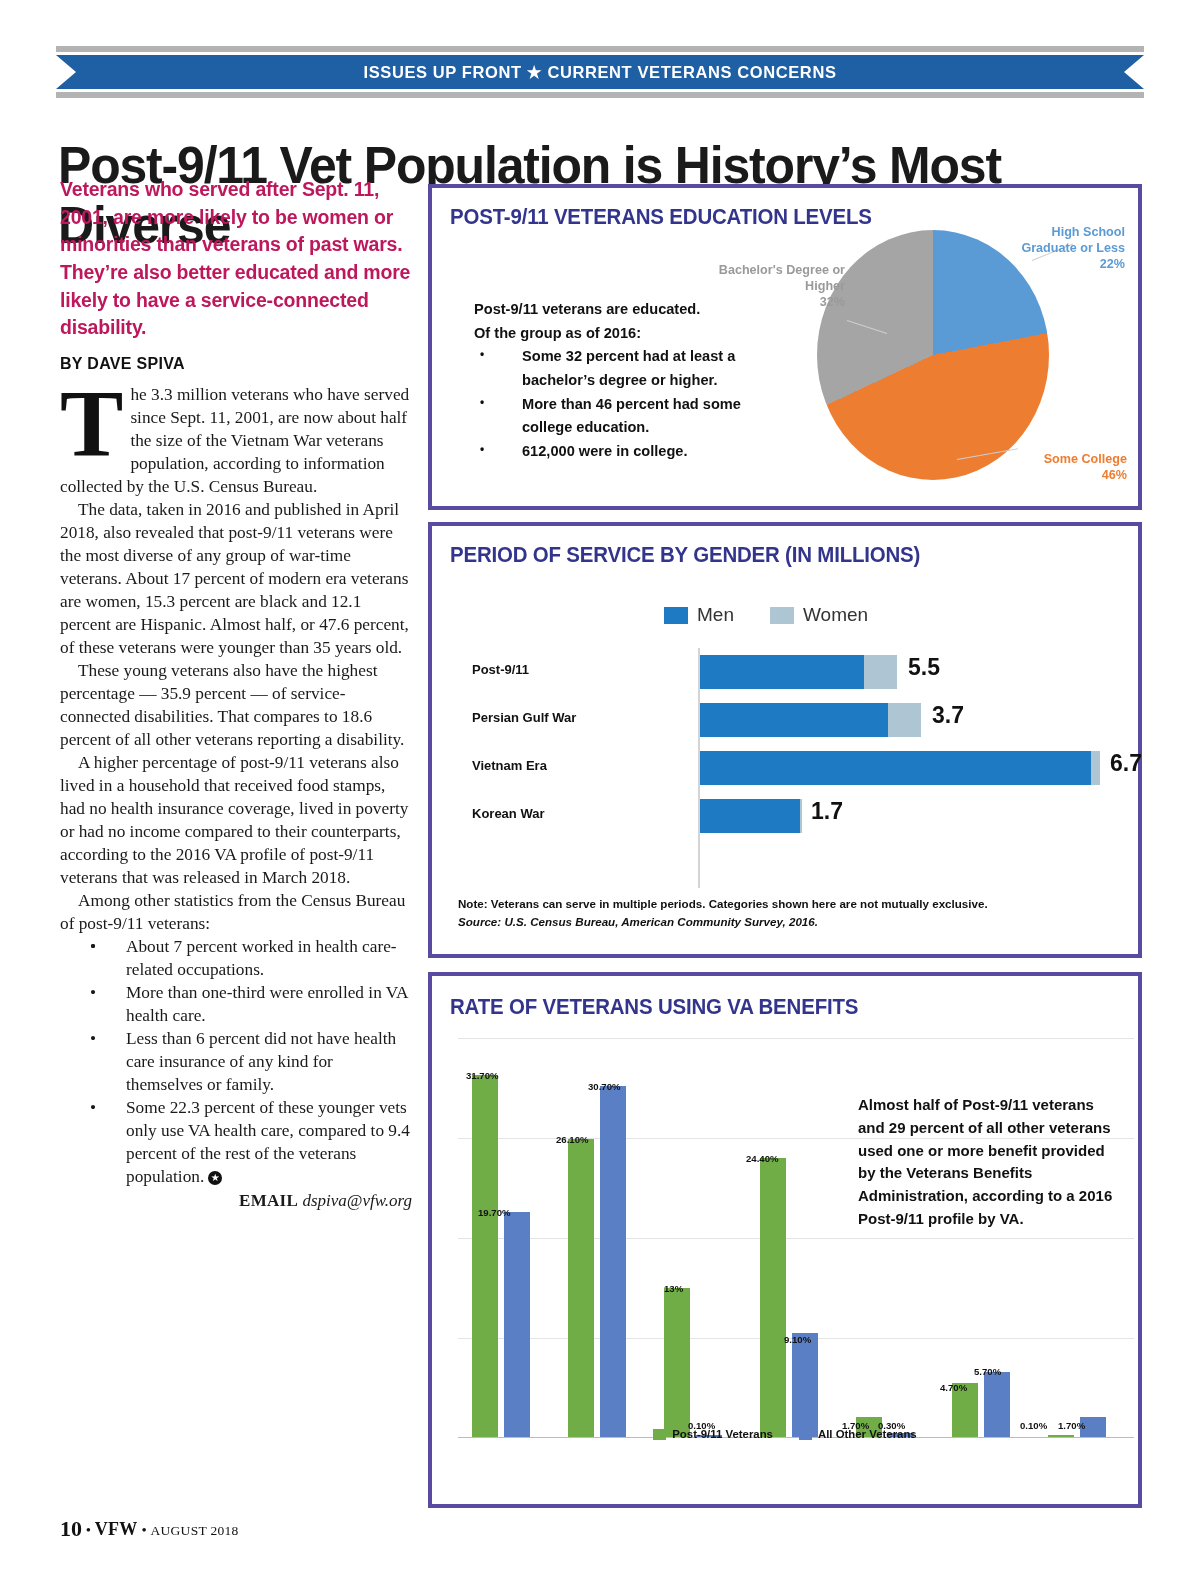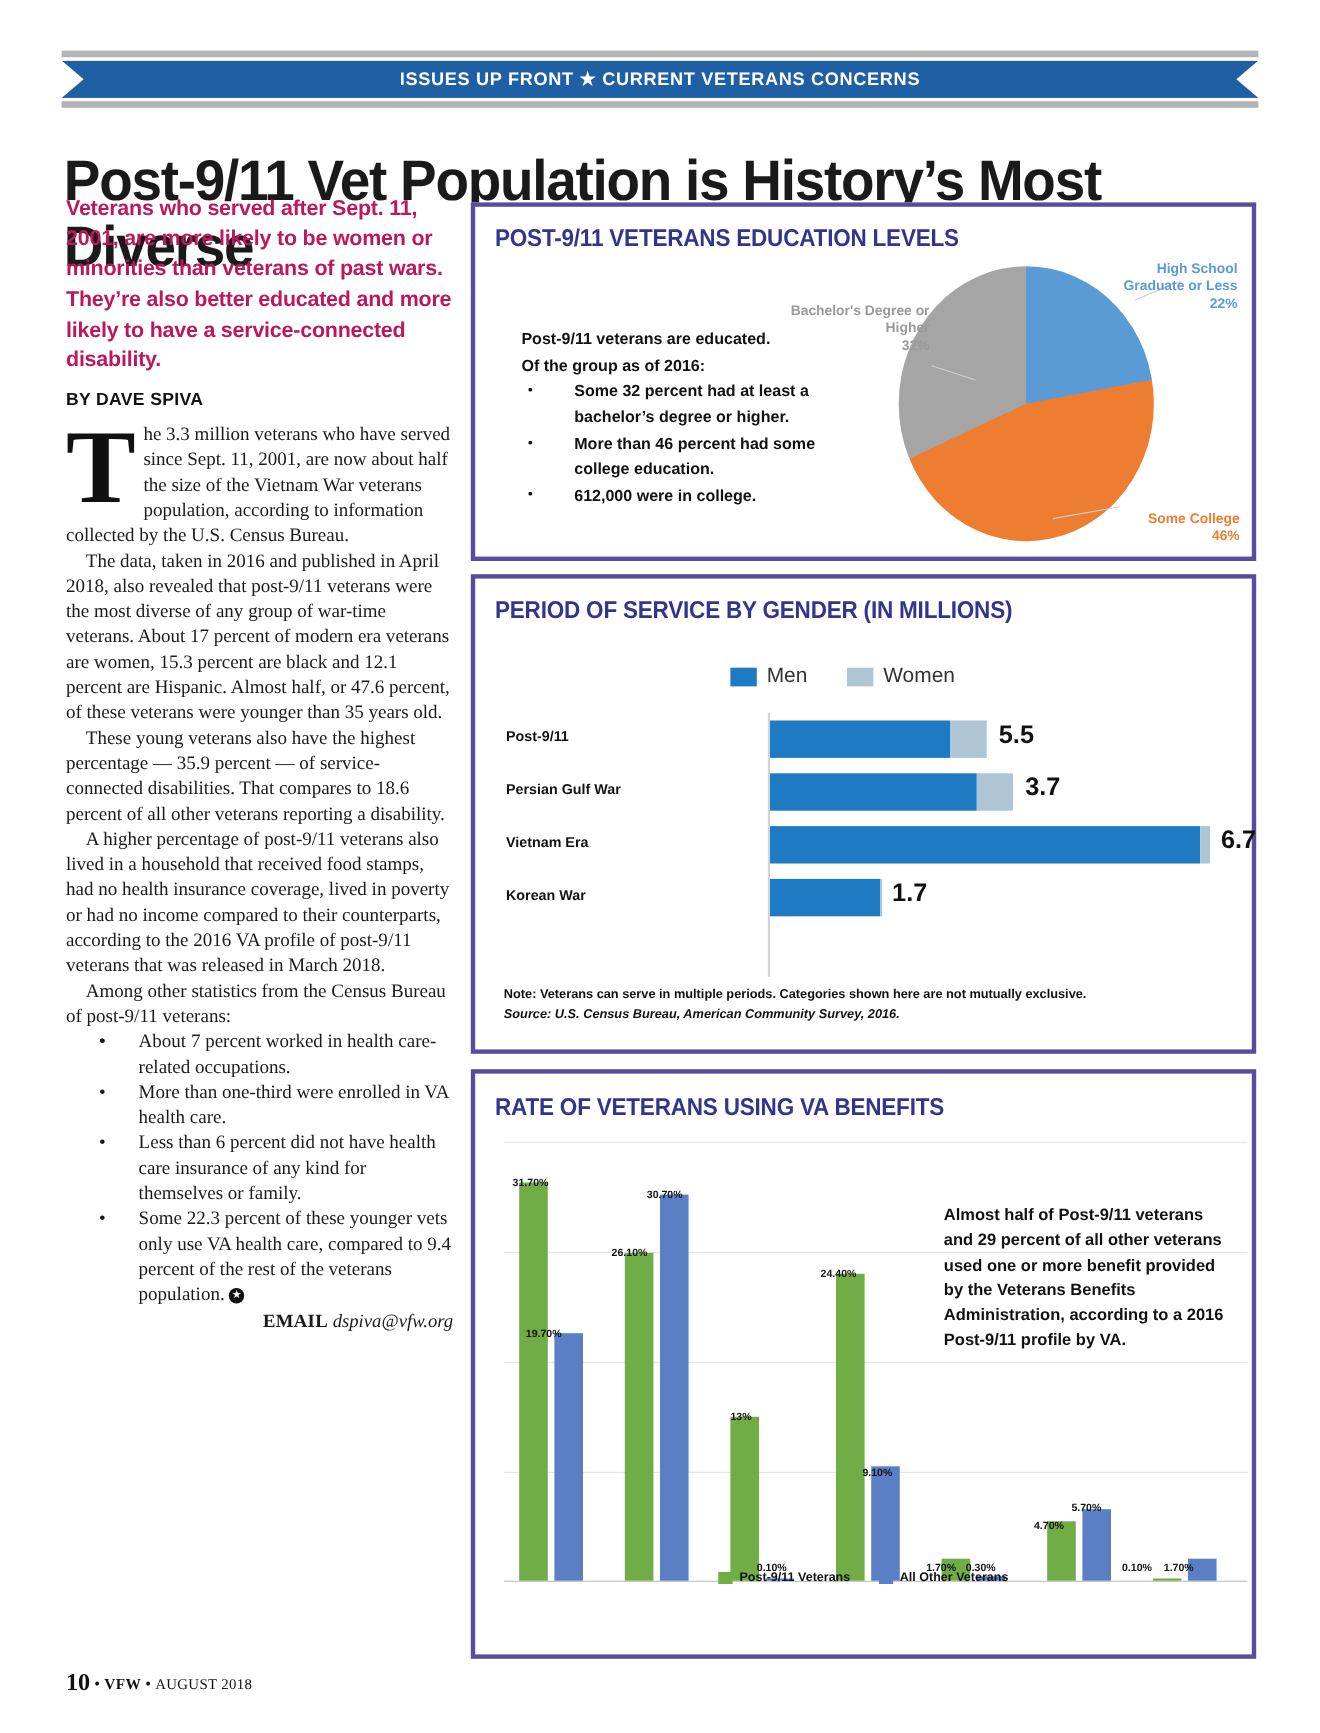--- a/index.html
+++ b/index.html
@@ -33,56 +33,56 @@
      font-size:17.3px;line-height:1.33;color:#1a1a1a;}
   .bullets li{position:relative;padding-left:66px;margin-top:0;}
   .bullets li .bdot{position:absolute;left:30px;top:0;}
   .endstar{display:inline-block;width:14px;height:14px;border-radius:50%;background:#111;
      color:#fff;font-size:10px;line-height:14px;text-align:center;vertical-align:middle;margin-left:4px;}
   .email-line{font-family:"Liberation Serif",serif;font-size:17px;text-align:right;margin-top:2px;}
   .email-line b{font-weight:bold;letter-spacing:.3px;}
   .email-line i{font-style:italic;}
   .folio{position:absolute;left:60px;top:1516px;font-family:"Liberation Serif",serif;font-size:15px;color:#111;}
   .folio .pg{font-size:22px;font-weight:bold;vertical-align:-1px;}
-  .folio .vfw{font-weight:bold;font-size:14px;letter-spacing:.3px;text-align:center;}
+  .folio .vfw{font-weight:bold;font-size:18px;letter-spacing:.3px;text-align:center;}
   .folio .mo{font-size:13.5px;letter-spacing:.3px;}
 
   
   .panel{position:absolute;border:4px solid #5a4ba0;background:#fff;}
   .panel-title{color:#33358c;font-weight:bold;font-size:22px;letter-spacing:-.2px;
      transform:scaleX(.93);transform-origin:left center;}
 
   #panel-edu{left:428px;top:184px;width:706px;height:318px;}
   #panel-gender{left:428px;top:522px;width:706px;height:428px;}
   #panel-benefits{left:428px;top:972px;width:706px;height:528px;}
 
   
   .edu-title{position:absolute;left:18px;top:16px;}
   .edu-copy{position:absolute;left:42px;top:110px;width:270px;font-size:14.6px;font-weight:bold;
      line-height:1.62;color:#111;}
   .edu-copy ul{margin:0;padding:0;list-style:none;}
   .edu-copy li{position:relative;padding-left:48px;}
   .edu-copy li .bdot{position:absolute;left:6px;top:0;font-size:12px;}
-  .pie-wrap{position:absolute;left:355px;top:40px;width:340px;height:265px;}
+  .pie-wrap{position:absolute;left:355px;top:28px;width:340px;height:265px;}
   .pie{position:absolute;left:30px;top:14px;width:232px;height:250px;border-radius:50%;
      background:conic-gradient(#5b9bd5 0deg 79.2deg, #ed7d31 79.2deg 244.8deg, #a5a5a5 244.8deg 360deg);}
   .pie-lbl{position:absolute;font-size:12.6px;font-weight:bold;line-height:1.28;}
   .pie-lbl.hs{right:2px;top:8px;text-align:right;color:#5b9bd5;width:115px;}
   .pie-lbl.bd{left:-82px;top:46px;text-align:right;color:#9a9a9a;width:140px;}
   .pie-lbl.sc{right:0px;bottom:-2px;text-align:right;color:#ed7d31;width:110px;}
   .leader{position:absolute;background:#cfcfcf;height:1px;}
 
   
   .gen-title{position:absolute;left:18px;top:16px;}
   .gen-legend{position:absolute;left:232px;top:78px;display:flex;gap:36px;align-items:flex-start;}
   .lg-item{display:flex;align-items:center;gap:9px;font-size:19px;color:#333;}
   .lg-sw{width:24px;height:17px;display:inline-block;}
   .gen-plot{position:absolute;left:28px;top:122px;width:650px;height:240px;}
   .gen-row{position:absolute;left:0;width:650px;height:48px;}
-  .gen-cat{position:absolute;left:0;top:14px;width:170px;text-align:left;font-size:13px;
+  .gen-cat{position:absolute;left:12px;top:14px;width:170px;text-align:left;font-size:13px;
      font-weight:bold;color:#111;}
   .axis-v{position:absolute;left:238px;top:0;width:2px;height:240px;background:#d4d4d4;}
   .bar-men{position:absolute;left:240px;top:7px;height:34px;background:#1f7ac4;}
   .bar-women{position:absolute;top:7px;height:34px;background:#aec6d4;}
   .bar-val{position:absolute;top:6px;font-size:23px;font-weight:bold;color:#111;}
   .gen-note{position:absolute;left:26px;bottom:24px;width:640px;font-size:11.6px;font-weight:bold;
      color:#111;line-height:1.5;}
   .gen-note .src{font-style:italic;}
 
   

